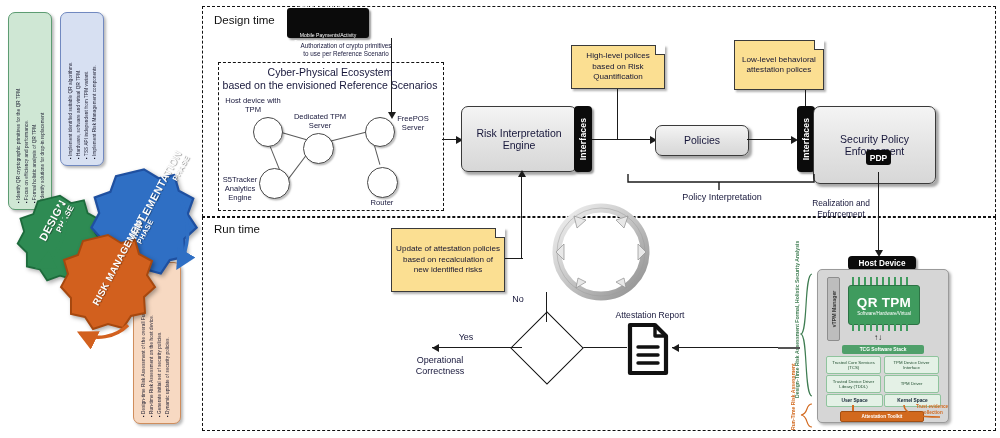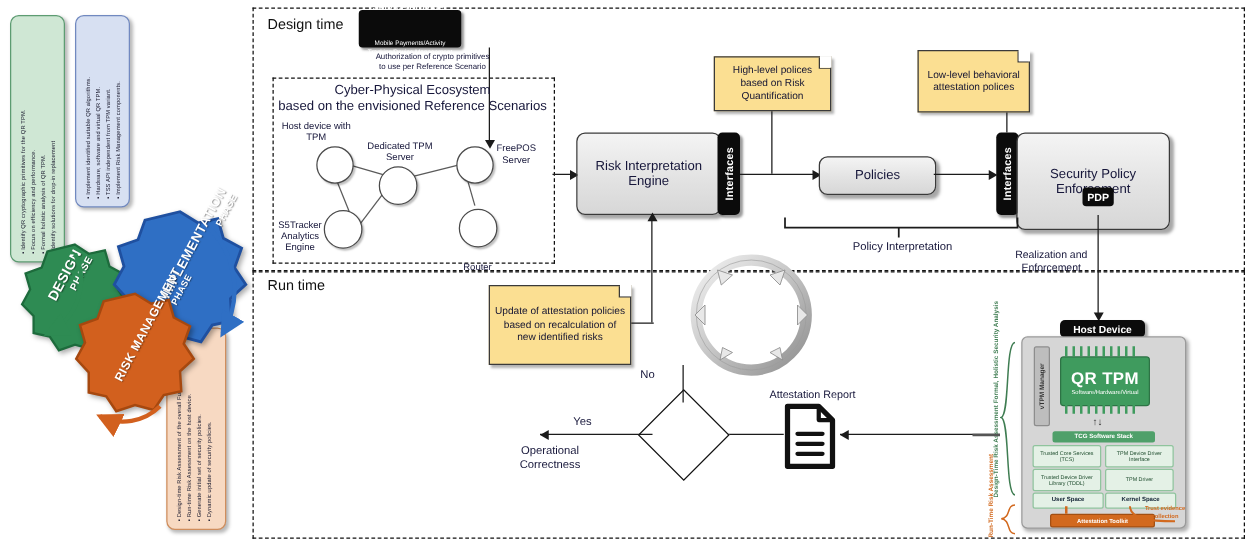--- a/index.html
+++ b/index.html
@@ -200,21 +200,21 @@
 <div class="node" style="left:253px;top:117px;width:28px;height:28px;"></div>
 <div class="node" style="left:303px;top:133px;width:29px;height:29px;"></div>
 <div class="node" style="left:365px;top:117px;width:28px;height:28px;"></div>
 <div class="node" style="left:259px;top:168px;width:29px;height:29px;"></div>
 <div class="node" style="left:367px;top:167px;width:29px;height:29px;"></div>
 
 <div class="nodelbl" style="left:222px;top:96px;width:62px;">Host device with TPM</div>
 <div class="nodelbl" style="left:289px;top:112px;width:62px;">Dedicated TPM Server</div>
 <div class="nodelbl" style="left:389px;top:114px;width:48px;">FreePOS Server</div>
 <div class="nodelbl" style="left:218px;top:175px;width:44px;">S5Tracker Analytics Engine</div>
-<div class="nodelbl" style="left:358px;top:198px;width:48px;margin-top:11px;">Router</div>
+<div class="nodelbl" style="left:358px;top:198px;width:48px;">Router</div>
 
 <div class="hl" style="left:442px;top:139px;width:18px;"></div>
 <div class="arrow-r" style="left:456px;top:135.5px;"></div>
 
 <div class="procbox" style="left:461px;top:106px;width:116px;height:66px;padding:0 6px;box-sizing:border-box;">
   <span>Risk Interpretation Engine</span>
 </div>
 <div class="blackbar" style="left:574px;top:106px;width:18px;height:66px;">
   <span>Interfaces</span>
 </div>

